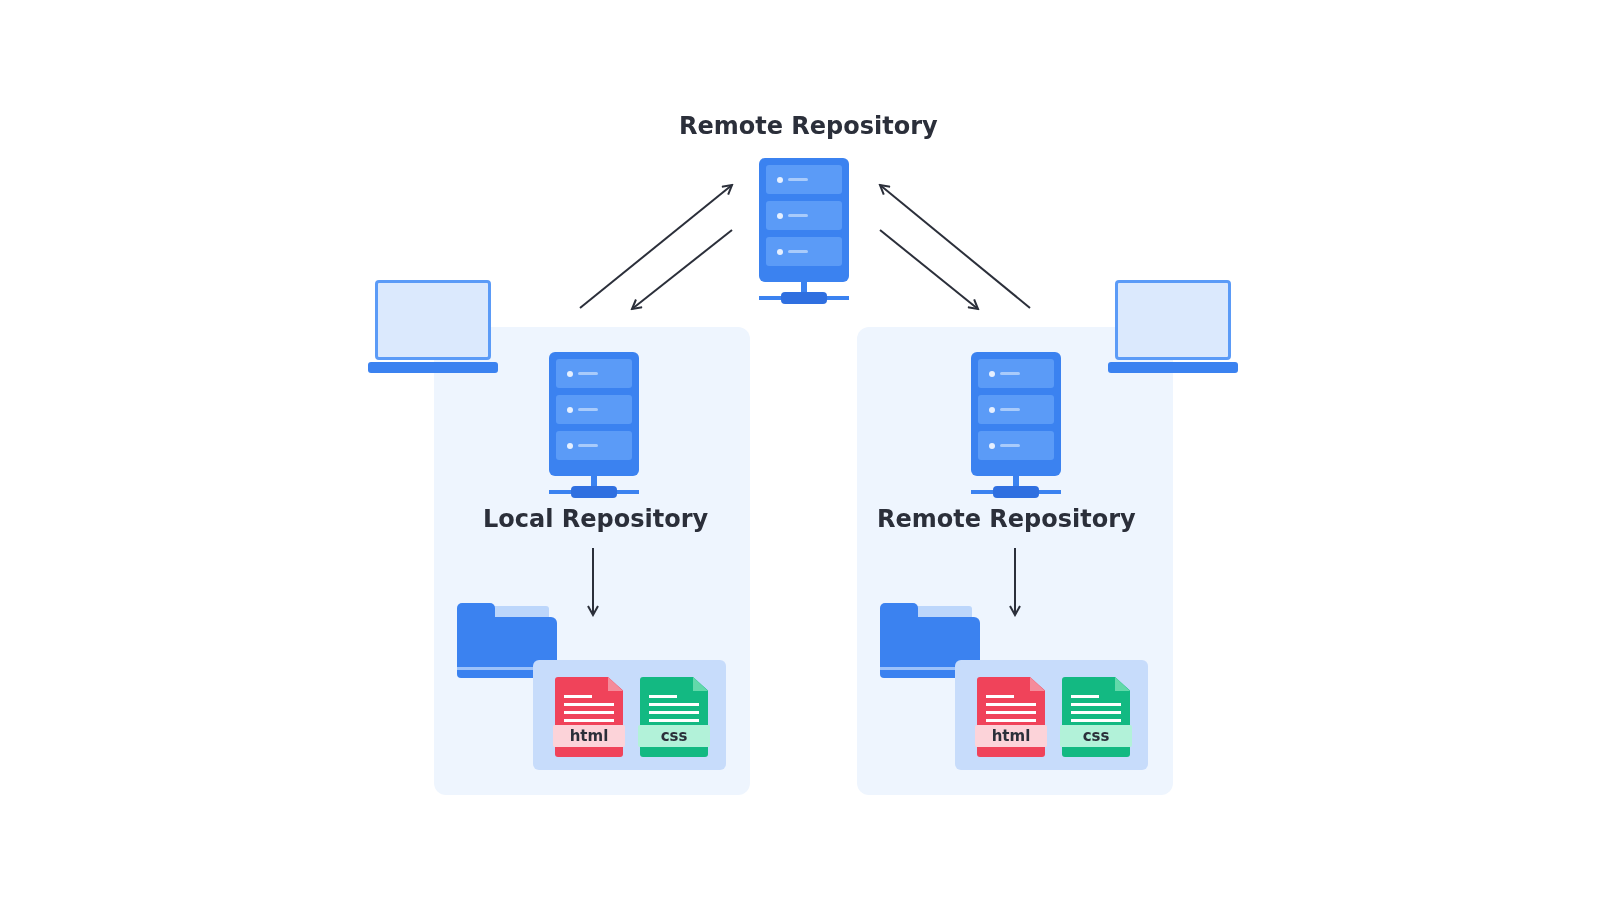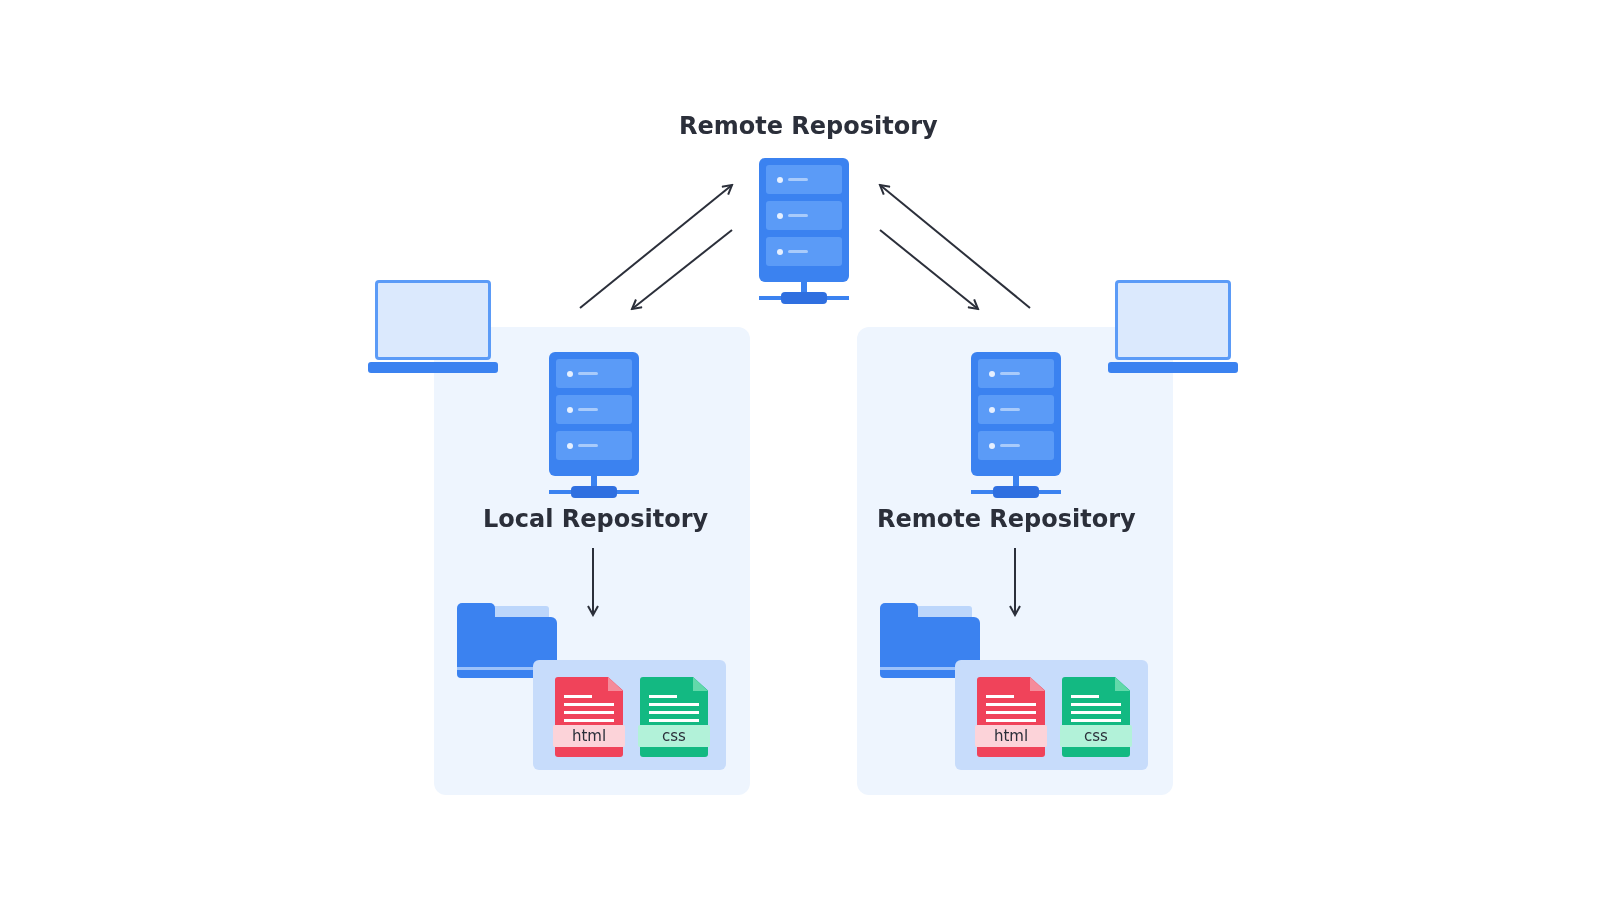--- a/index.html
+++ b/index.html
@@ -19,21 +19,21 @@
   .folder { position:absolute; width:100px; height:75px; }
   .folder .back { position:absolute; left:30px; top:3px; width:62px; height:20px; background:#bcd6fb; border-radius:3px; }
   .folder .tab { position:absolute; left:0; top:0; width:38px; height:18px; background:#3b82f0; border-radius:5px 5px 0 0; }
   .folder .front { position:absolute; left:0; top:14px; width:100px; height:61px; background:#3b82f0; border-radius:0 6px 4px 4px; }
   .folder .stripe { position:absolute; left:0; top:64px; width:100px; height:3px; background:#9cc2fa; }
   .tray { position:absolute; width:193px; height:110px; background:#c7dcfb; border-radius:6px; }
   .file { position:absolute; width:68px; height:80px; }
   .file .page { position:absolute; left:0; top:0; width:68px; height:80px; border-radius:3px; clip-path:polygon(0 0, 78% 0, 100% 17%, 100% 100%, 0 100%); }
   .file .fold { position:absolute; right:0; top:0; width:15px; height:14px; clip-path:polygon(0 0, 100% 100%, 0 100%); }
   .file .ln { position:absolute; left:9px; height:3px; background:#ffffff; }
-  .file .tag { position:absolute; left:-2px; top:48px; width:72px; height:22px; text-align:center; font-weight:normal; font-size:15px; line-height:22px; color:#2b2f3a; border-radius:2px; }
+  .file .tag { position:absolute; left:-2px; top:48px; width:72px; height:22px; text-align:center; font-weight:bold; font-size:15px; line-height:22px; color:#2b2f3a; border-radius:2px; }
   svg.arrows { position:absolute; left:0; top:0; }
 </style>
 </head>
 <body>
 
 <div class="abs panel" style="left:434px;top:327px;width:316px;height:468px;"></div>
 <div class="abs panel" style="left:857px;top:327px;width:316px;height:468px;"></div>
 
 <div class="abs label" style="left:679px;top:112px;">Remote Repository</div>
 

